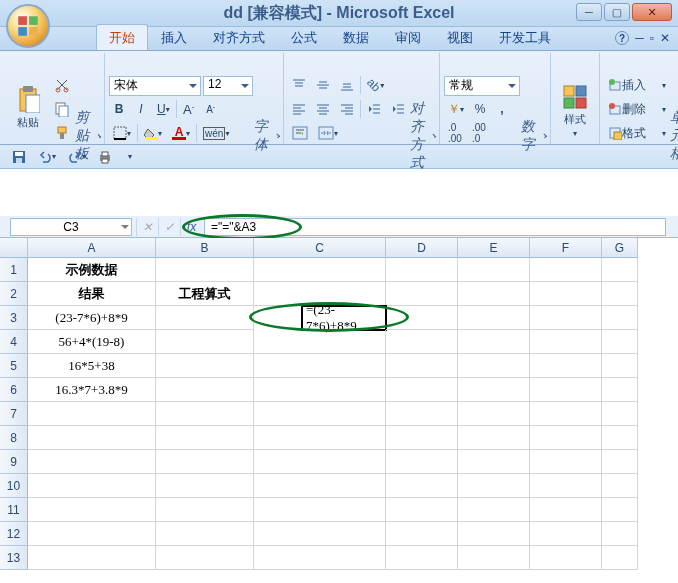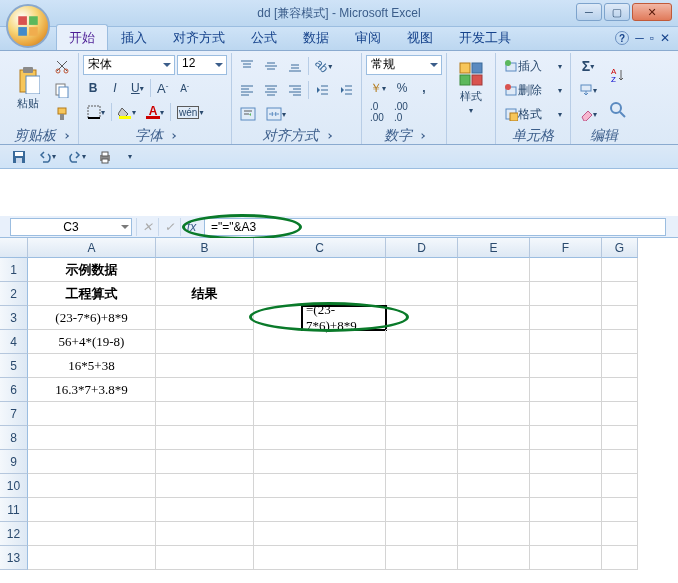--- a/index.html
+++ b/index.html
@@ -1,29 +1,29 @@
 <!DOCTYPE html>
 <html><head>
 <meta charset="utf-8">
 <style>
 * { margin:0; padding:0; box-sizing:border-box; font-family:"Microsoft YaHei","SimSun",Arial,sans-serif; }
 body { width:678px; height:583px; background:#fff; overflow:hidden; font-size:12px; }
 .titlebar { height:27px; background:linear-gradient(#cfe3f7,#bcd7f0); display:flex; align-items:center; position:relative; border-bottom:1px solid #9bbde0; }
 .office-btn { width:44px; height:44px; border-radius:50%; background:radial-gradient(circle at 35% 30%,#fff,#f7d77a 40%,#e8a23a 70%,#b36a1a); border:2px solid #8aa8cc; position:absolute; top:4px; left:6px; z-index:5; display:flex; align-items:center; justify-content:center; }
 .office-btn svg { width:26px; height:26px; }
-.title-text { position:absolute; left:0; right:0; text-align:center; color:#3b5d8a; font-size:12px; }
+.title-text { position:absolute; left:0; right:0; text-align:center; color:#3b5d8a; font-size:16px;font-weight:bold; }
 .winbtns { position:absolute; right:6px; top:3px; display:flex; gap:2px; }
 .winbtn { width:26px; height:18px; background:linear-gradient(#dfeaf7,#b8d1ec); border:1px solid #7da3cc; border-radius:3px; display:flex; align-items:center; justify-content:center; color:#2a4a6e; font-size:11px; }
 .winbtn.close { width:40px; background:linear-gradient(#f2b7a6,#e07a5a); border-color:#c05a3a; color:#5a1a0a; }
 .tabs { height:24px; background:linear-gradient(#cfe3f7,#bcd7f0); display:flex; align-items:flex-end; padding-left:56px; border-bottom:1px solid #8aaacf; position:relative; }
 .tab { padding:4px 12px 3px; color:#15428b; font-size:13px; cursor:pointer; border:1px solid transparent; border-bottom:none; }
-.tab.active { background:#e8f0fb; border-color:#9bbde0; border-radius:3px 3px 0 0; color:#4c1d95; }
+.tab.active { background:#e8f0fb; border-color:#9bbde0; border-radius:3px 3px 0 0; color:#c2410c;margin-left:40px; }
 .tab-right { position:absolute; right:8px; top:4px; display:flex; gap:6px; align-items:center; }
 .ribbon { height:94px; background:linear-gradient(#e8f0fb,#dce9f7); border-bottom:1px solid #8aaacf; display:flex; padding:2px 4px 0; }
-.group { border-right:1px solid #b8cde6; padding:2px 4px 0; display:flex; flex-direction:column; }
+.group { border-right:1px solid #b8cde6; padding:2px 4px 0; display:flex; flex-direction:row;align-items:flex-end; }
 .group-body { flex:1; display:flex; gap:2px; }
 .group-label { height:16px; text-align:center; color:#3b5d8a; font-size:14px; display:flex; align-items:center; justify-content:center; gap:8px;font-style:italic; }
 .glyph { width:4px; height:4px; border-right:1px solid #3b5d8a; border-bottom:1px solid #3b5d8a; transform:rotate(-45deg); display:inline-block; }
 .col { display:flex; flex-direction:column; gap:2px; }
 .row { display:flex; gap:2px; align-items:center; }
 .btn { border:1px solid transparent; padding:1px 3px; display:flex; align-items:center; justify-content:center; min-width:20px; height:22px; color:#2a4a6e; background:transparent; border-radius:2px; }
 .bigbtn { width:40px; height:66px; flex-direction:column; font-size:11px; gap:2px; }
 .sel { border:1px solid #9bbde0; background:#fff; height:20px; padding:0 14px 0 4px; font-size:12px; position:relative; min-width:50px; }
 .sel::after { content:""; position:absolute; right:3px; top:7px; border:4px solid transparent; border-top-color:#3b5d8a; }
 .qat { height:24px; background:linear-gradient(#dce9f7,#cfe3f7); border-bottom:1px solid #9bbde0; display:flex; align-items:center; padding-left:8px; gap:4px; }
@@ -460,22 +460,22 @@
       <div class="hdr">G</div>
       <div class="rh">1</div>
       <div class="cell center b">示例数据</div>
       <div class="cell"></div>
       <div class="cell"></div>
       <div class="cell"></div>
       <div class="cell"></div>
       <div class="cell"></div>
       <div class="cell"></div>
       <div class="rh">2</div>
+      <div class="cell center b">结果</div>
       <div class="cell center b">工程算式</div>
-      <div class="cell center b">结果</div>
       <div class="cell"></div>
       <div class="cell"></div>
       <div class="cell"></div>
       <div class="cell"></div>
       <div class="cell"></div>
       <div class="rh">3</div>
       <div class="cell center">(23-7*6)+8*9</div>
       <div class="cell"></div>
       <div class="cell sel-cell">=(23-7*6)+8*9</div>
       <div class="cell"></div>

